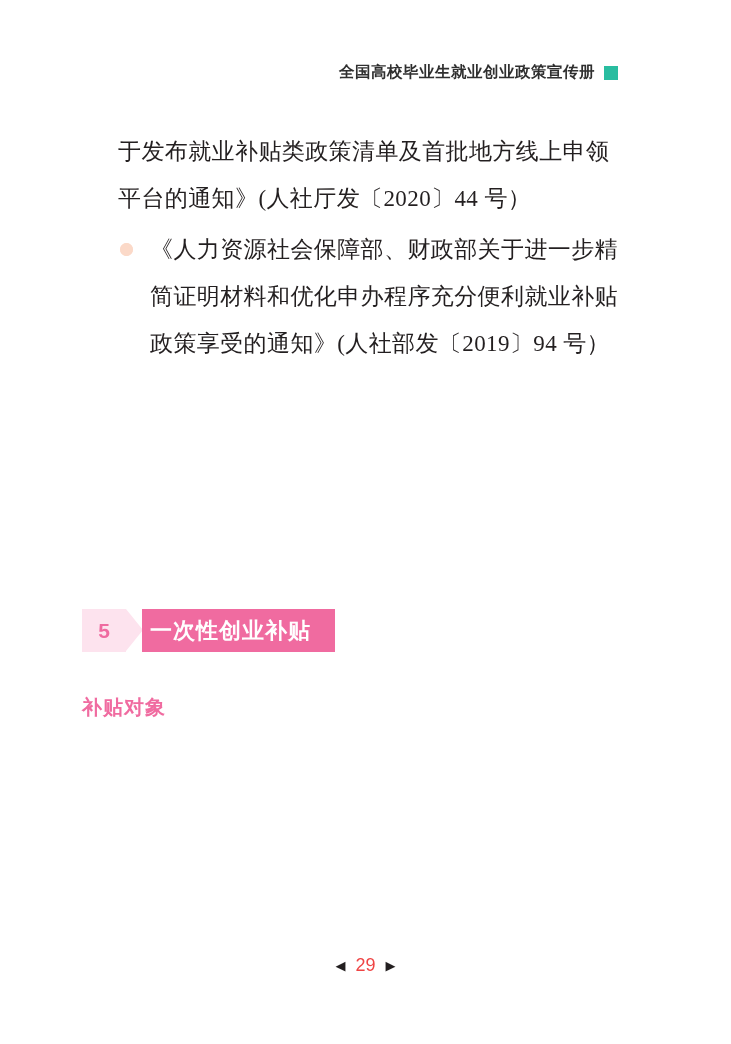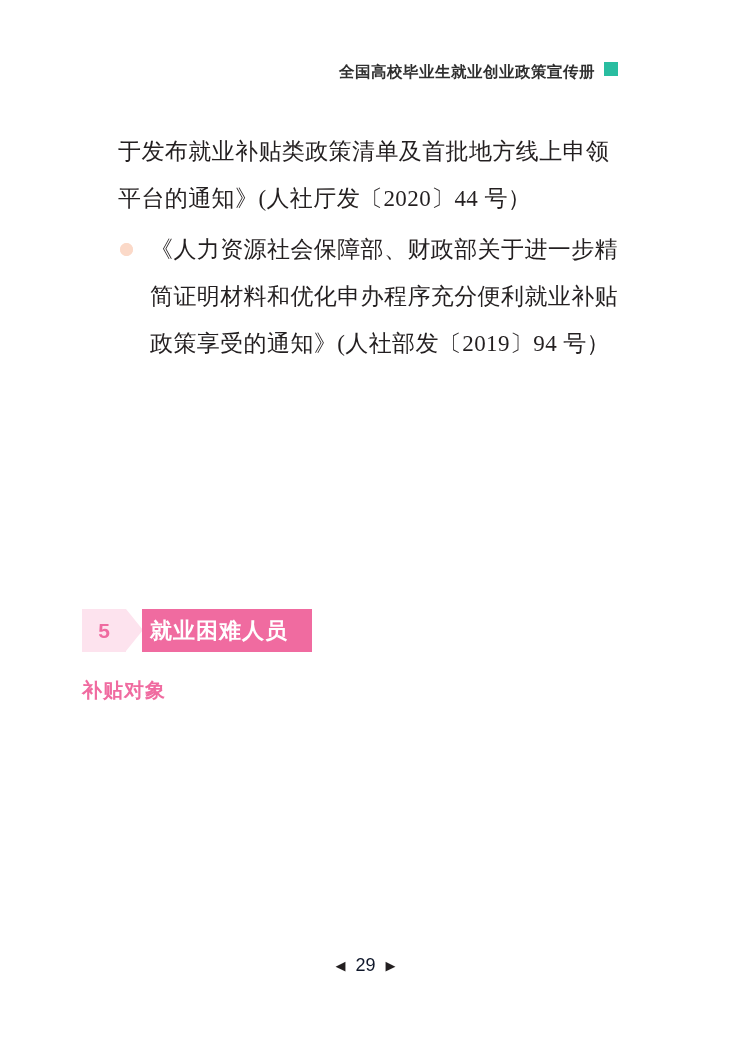--- a/index.html
+++ b/index.html
@@ -21,21 +21,21 @@
     inset: 0;
     padding: 0;
   }
 
   
   .header {
     position: absolute;
     top: 62px;
     right: 113px;
     display: flex;
-    align-items: flex-start;
+    align-items: center;
     gap: 9px;
   }
   .header-title {
     font-family: "Liberation Sans", sans-serif;
     font-size: 15.5px;
     font-weight: bold;
     letter-spacing: 0.5px;
     color: #2f2f2f;
     white-space: nowrap;
   }
@@ -122,21 +122,21 @@
     letter-spacing: 1px;
     display: flex;
     align-items: center;
     padding: 0 24px 0 8px;
     margin-left: -1px;
   }
 
   
   .subsection-title {
     position: absolute;
-    top: 677px;
+    top: 694px;
     left: 82px;
     font-family: Liberation Serif, serif;
     font-size: 20px;
     font-weight: bold;
     color: #f06ba0;
     letter-spacing: 1px;
   }
 
   .sub-list {
     position: absolute;
@@ -177,21 +177,21 @@
     gap: 10px;
   }
   .footer-arrow {
     font-size: 13px;
     color: #231f20;
     line-height: 1;
   }
   .footer-num {
     font-family: "Liberation Sans", sans-serif;
     font-size: 18px;
-    color: #0f172a;
+    color: #ef4444;
   }
 </style>
 </head>
 <body>
 
 <div class="page">
 
   <div class="header">
     <span class="header-title">全国高校毕业生就业创业政策宣传册</span>
     <span class="header-mark"></span>
@@ -209,21 +209,21 @@
         <span class="bullet"></span>
         <span>《人力资源社会保障部、财政部关于进一步精简证明材料和优化申办程序充分便利就业补贴政策享受的通知》(人社部发〔2019〕94 号）</span>
       </li>
     </ul>
 
   </div>
 
   <div class="section-banner">
     <div class="banner-num">5</div>
     <div class="banner-arrow"></div>
-    <div class="banner-text">就业困难人员</div>
+    <div class="banner-text">一次性创业补贴</div>
   </div>
 
   <div class="subsection-title">补贴对象</div>
 
 
   <div class="footer">
     <span class="footer-arrow">◀</span>
     <span class="footer-num">29</span>
     <span class="footer-arrow">▶</span>
   </div>

